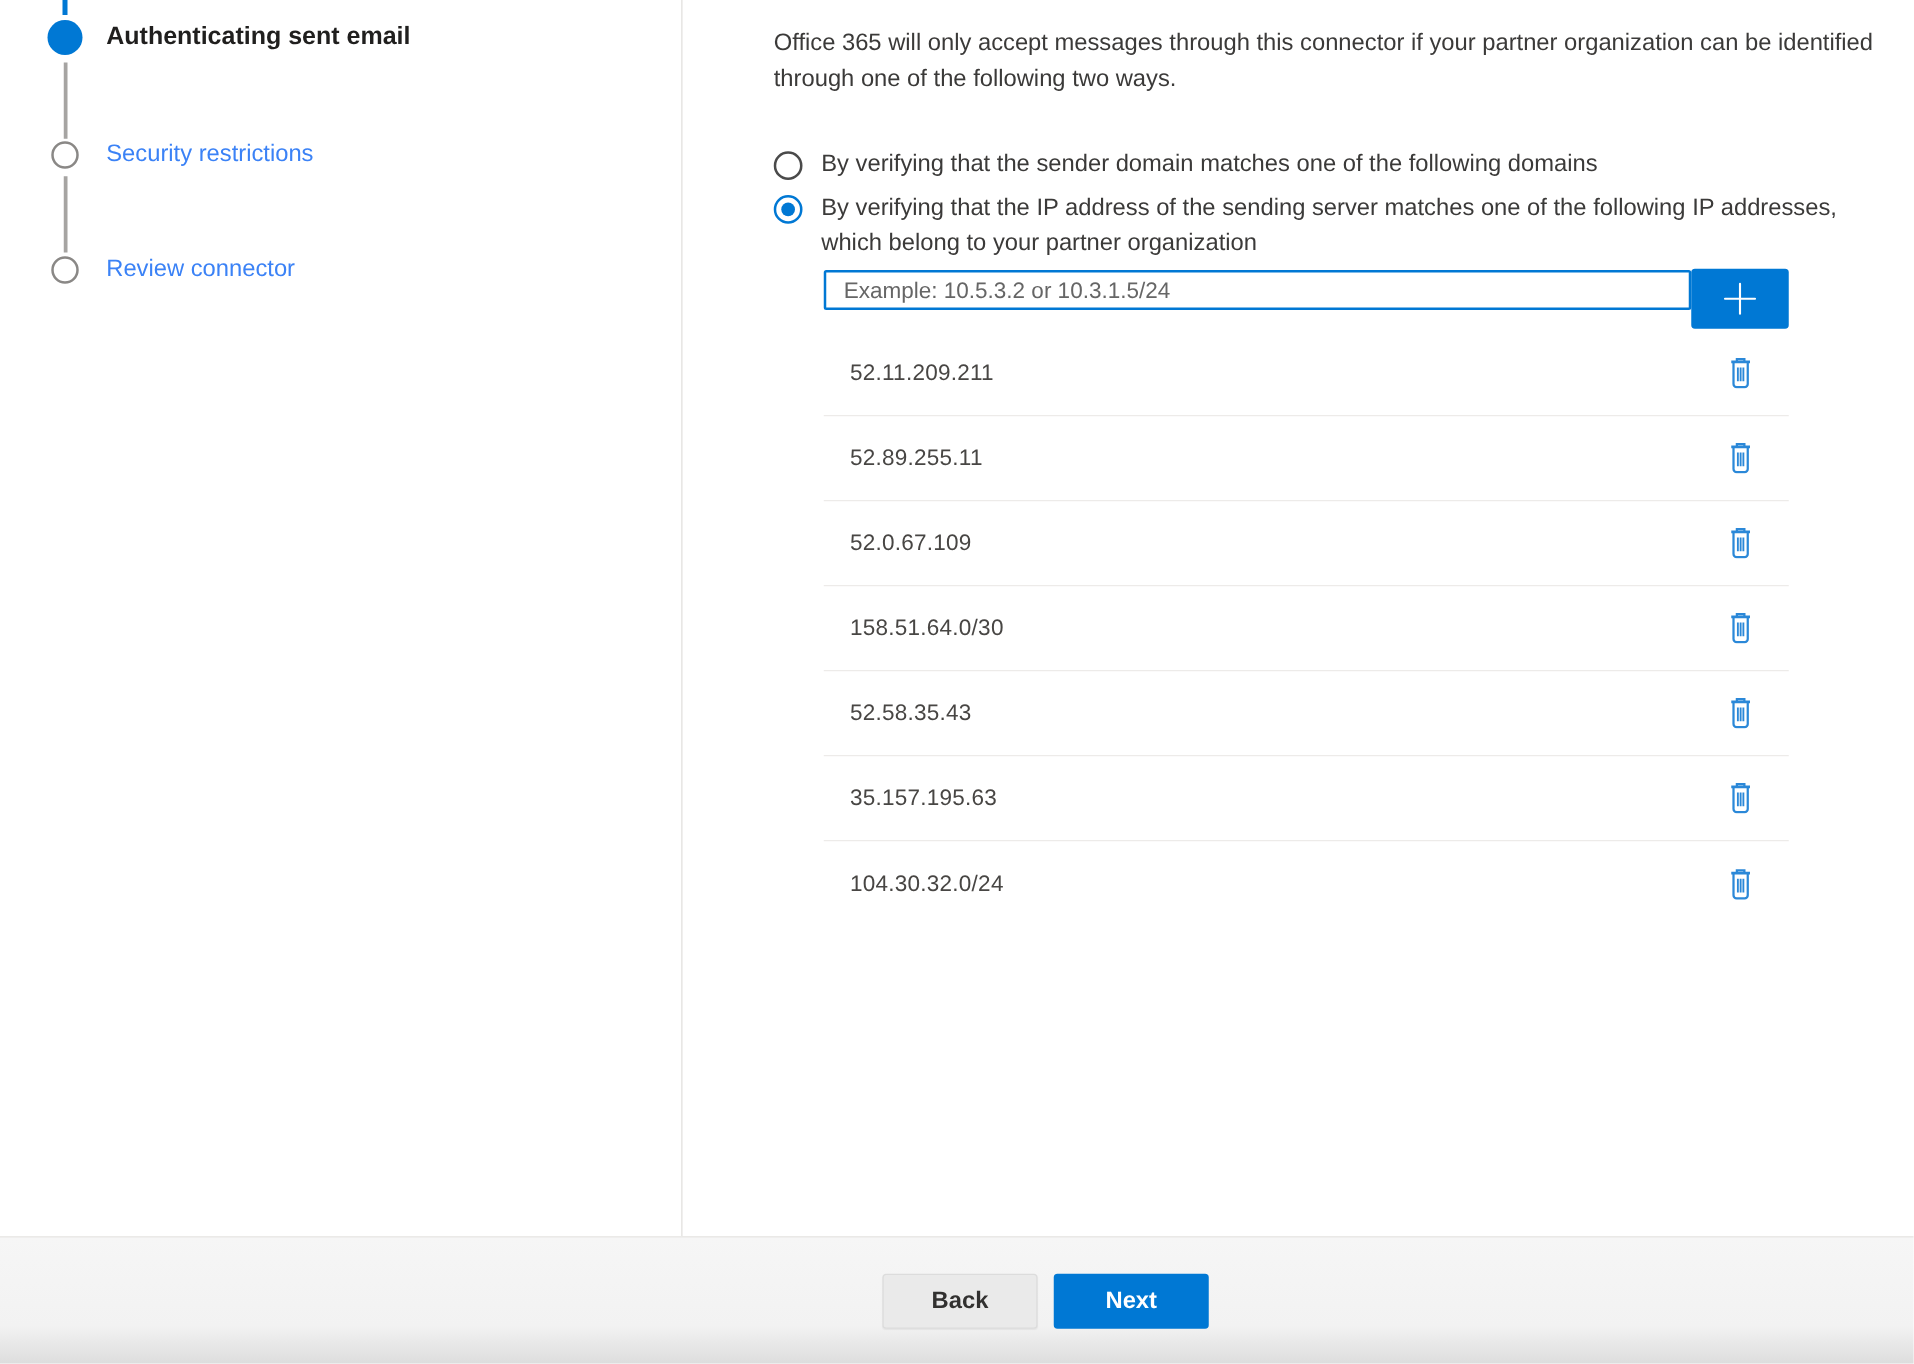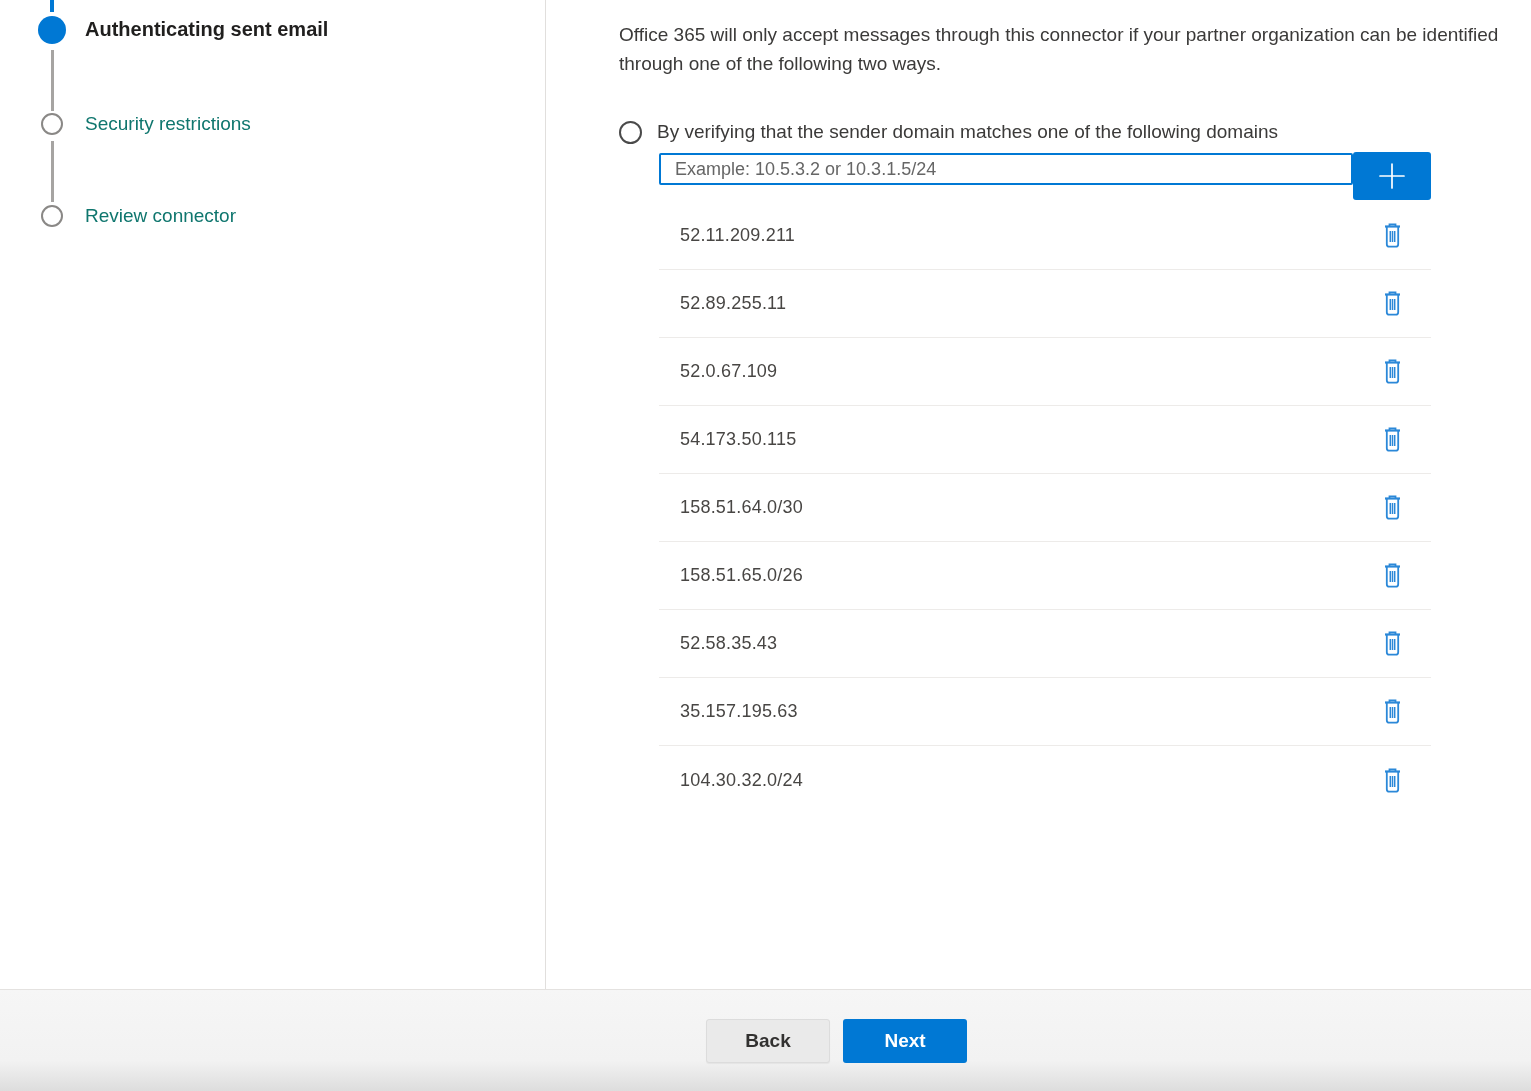--- a/index.html
+++ b/index.html
@@ -10,21 +10,21 @@
   
   .content-row { display:flex; height:1005px; overflow:hidden; }
   .left-panel { width:546px; flex-shrink:0; position:relative; border-right:1px solid #e1dfdd; background:#fff; }
   .main { flex:1; padding:20px 0 0 73px; overflow:hidden; }
 
   
   .conn { position:absolute; background:#a6a4a2; width:3px; left:51px; }
   .conn-top { position:absolute; background:#0078d4; width:4px; left:50px; top:0; height:12px; }
   .dot-active { position:absolute; left:38px; top:16px; width:28px; height:28px; border-radius:50%; background:#0078d4; }
   .ring { position:absolute; left:41px; width:22px; height:22px; border-radius:50%; border:2.5px solid #8a8886; background:#fff; }
-  .step-label { position:absolute; left:85px; font-size:19px; color:#0f766e; white-space:nowrap; }
+  .step-label { position:absolute; left:85px; font-size:19px; color:#3b82f6; white-space:nowrap; }
   .step-label.active { font-weight:bold; font-size:20px; color:#201f1e; }
 
   
   .intro { width:905px; font-size:19px; line-height:29px; color:#3b3a39; }
   .options { margin-top:40px; }
   .option-row { display:flex; align-items:flex-start; margin-bottom:7px; cursor:pointer; }
   .radio { width:23px; height:23px; border-radius:50%; border:2px solid #4a4a4a; flex-shrink:0; margin-top:3px; background:#fff; }
   .radio.selected { border-color:#0078d4; display:flex; align-items:center; justify-content:center; }
   .radio.selected::after { content:""; width:11px; height:11px; border-radius:50%; background:#0078d4; }
   .option-label { margin-left:15px; font-size:19px; line-height:28px; color:#3b3a39; max-width:815px; }
@@ -72,20 +72,24 @@
     </div>
 
     <div class="main">
       <p class="intro">Office 365 will only accept messages through this connector if your partner organization can be identified through one of the following two ways.</p>
 
       <div class="options">
         <div class="option-row">
           <span class="radio"></span>
           <span class="option-label">By verifying that the sender domain matches one of the following domains</span>
         </div>
+        <div class="option-row" style="margin-bottom:0;">
+          <span class="radio selected"></span>
+          <span class="option-label">By verifying that the IP address of the sending server matches one of the following IP addresses, which belong to your partner organization</span>
+        </div>
       </div>
 
       <div class="ip-section">
         <div class="input-row">
           <input class="ip-input" type="text" placeholder="Example: 10.5.3.2 or 10.3.1.5/24" style="">
           <button class="add-btn">
             <svg width="34" height="34" viewBox="0 0 34 34" fill="none" stroke="#ffffff" stroke-width="1.7" stroke-linecap="round">
               <path d="M17 5 V29 M5 17 H29"></path>
             </svg>
           </button>
@@ -120,43 +124,21 @@
             <button class="trash-btn">
                 <svg width="21" height="25" viewBox="0 0 21 25" fill="none" stroke="#2b88d8">
                   <path d="M7.5 3.2 V1.3 H13.5 V3.2" stroke-width="1.8"></path>
                   <path d="M3 3.5 H18" stroke-width="2.2"></path>
                   <path d="M4.8 3.5 V21.2 a2.5 2.5 0 0 0 2.5 2.5 h6.4 a2.5 2.5 0 0 0 2.5 -2.5 V3.5" stroke-width="1.8"></path>
                   <path d="M8.3 8 V19 M10.5 8 V19 M12.7 8 V19" stroke-width="1.5"></path>
                 </svg>
               </button>
           </div>
           <div class="ip-row">
-            <span class="ip-value">54.173.50.115</span>
-            <button class="trash-btn">
-                <svg width="21" height="25" viewBox="0 0 21 25" fill="none" stroke="#2b88d8">
-                  <path d="M7.5 3.2 V1.3 H13.5 V3.2" stroke-width="1.8"></path>
-                  <path d="M3 3.5 H18" stroke-width="2.2"></path>
-                  <path d="M4.8 3.5 V21.2 a2.5 2.5 0 0 0 2.5 2.5 h6.4 a2.5 2.5 0 0 0 2.5 -2.5 V3.5" stroke-width="1.8"></path>
-                  <path d="M8.3 8 V19 M10.5 8 V19 M12.7 8 V19" stroke-width="1.5"></path>
-                </svg>
-              </button>
-          </div>
-          <div class="ip-row">
             <span class="ip-value">158.51.64.0/30</span>
-            <button class="trash-btn">
-                <svg width="21" height="25" viewBox="0 0 21 25" fill="none" stroke="#2b88d8">
-                  <path d="M7.5 3.2 V1.3 H13.5 V3.2" stroke-width="1.8"></path>
-                  <path d="M3 3.5 H18" stroke-width="2.2"></path>
-                  <path d="M4.8 3.5 V21.2 a2.5 2.5 0 0 0 2.5 2.5 h6.4 a2.5 2.5 0 0 0 2.5 -2.5 V3.5" stroke-width="1.8"></path>
-                  <path d="M8.3 8 V19 M10.5 8 V19 M12.7 8 V19" stroke-width="1.5"></path>
-                </svg>
-              </button>
-          </div>
-          <div class="ip-row">
-            <span class="ip-value">158.51.65.0/26</span>
             <button class="trash-btn">
                 <svg width="21" height="25" viewBox="0 0 21 25" fill="none" stroke="#2b88d8">
                   <path d="M7.5 3.2 V1.3 H13.5 V3.2" stroke-width="1.8"></path>
                   <path d="M3 3.5 H18" stroke-width="2.2"></path>
                   <path d="M4.8 3.5 V21.2 a2.5 2.5 0 0 0 2.5 2.5 h6.4 a2.5 2.5 0 0 0 2.5 -2.5 V3.5" stroke-width="1.8"></path>
                   <path d="M8.3 8 V19 M10.5 8 V19 M12.7 8 V19" stroke-width="1.5"></path>
                 </svg>
               </button>
           </div>
           <div class="ip-row">

